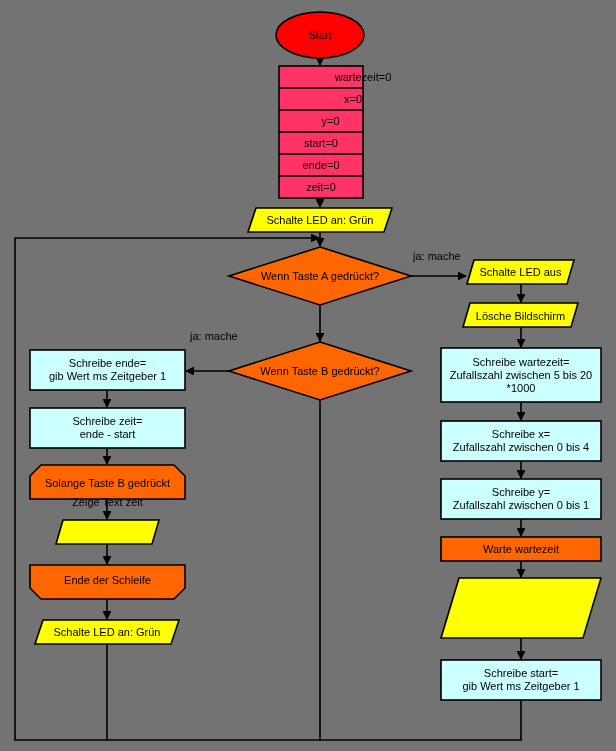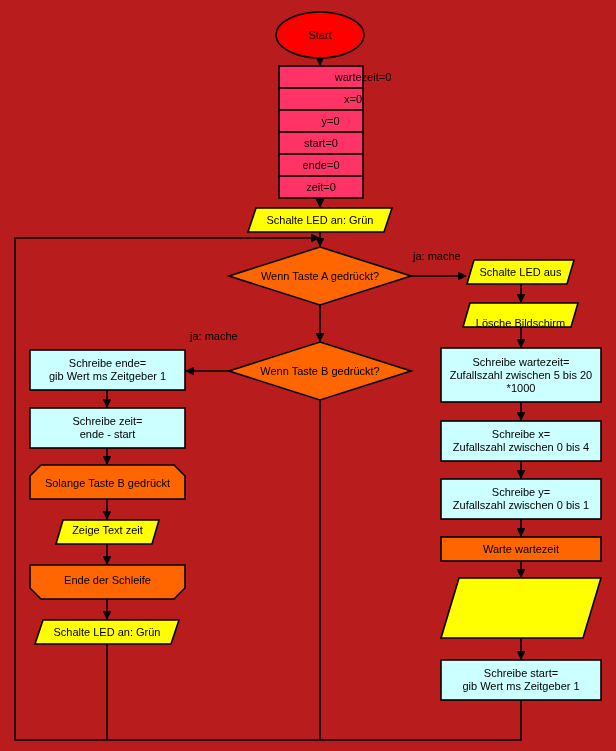--- a/index.html
+++ b/index.html
@@ -4,21 +4,21 @@
 <style>
   html, body {
     margin: 0;
     padding: 0;
     background: #ffffff;
   }
   #canvas {
     position: relative;
     width: 616px;
     height: 751px;
-    background: #b91c1c;
+    background: #737373;
     font-family: "Liberation Sans", sans-serif;
     overflow: hidden;
   }
   #svg-layer {
     position: absolute;
     left: 0;
     top: 0;
     width: 616px;
     height: 751px;
   }
@@ -156,21 +156,21 @@
   <div class="node-label" style="left:279px; top:176px; width:84px; height:22px;">zeit=0</div>
 
   <div class="node-label" style="left:248px; top:208px; width:144px; height:24px;">Schalte LED an: Grün</div>
 
   <div class="node-label" style="left:229px; top:247px; width:182px; height:58px;">Wenn Taste A gedrückt?</div>
 
   <div class="node-label" style="left:229px; top:342px; width:182px; height:58px;">Wenn Taste B gedrückt?</div>
 
   <div class="node-label" style="left:467px; top:260px; width:107px; height:24px;">Schalte LED aus</div>
 
-  <div class="node-label" style="left:463px; top:311px; width:115px; height:24px;">Lösche Bildschirm</div>
+  <div class="node-label" style="left:463px; top:304px; width:115px; height:24px;">Lösche Bildschirm</div>
 
   <div class="node-label" style="left:441px; top:348px; width:160px; height:54px;">Schreibe wartezeit=
 Zufallszahl zwischen 5 bis 20
 *1000</div>
 
   <div class="node-label" style="left:441px; top:421px; width:160px; height:40px;">Schreibe x=
 Zufallszahl zwischen 0 bis 4</div>
 
   <div class="node-label" style="left:441px; top:479px; width:160px; height:40px;">Schreibe y=
 Zufallszahl zwischen 0 bis 1</div>
@@ -182,21 +182,21 @@
 gib Wert ms Zeitgeber 1</div>
 
   <div class="node-label" style="left:30px; top:350px; width:155px; height:40px;">Schreibe ende=
 gib Wert ms Zeitgeber 1</div>
 
   <div class="node-label" style="left:30px; top:408px; width:155px; height:40px;">Schreibe zeit=
 ende - start</div>
 
   <div class="node-label" style="left:30px; top:468px; width:155px; height:31px;">Solange Taste B gedrückt</div>
 
-  <div class="node-label" style="left:56px; top:520px; width:103px; height:21px;">Zeige Text zeit</div>
+  <div class="node-label" style="left:56px; top:492px; width:103px; height:21px;">Zeige Text zeit</div>
 
   <div class="node-label" style="left:30px; top:565px; width:155px; height:31px;">Ende der Schleife</div>
 
   <div class="node-label" style="left:35px; top:620px; width:144px; height:24px;">Schalte LED an: Grün</div>
 
   <div class="edge-label" style="left:413px; top:250px;">ja: mache</div>
 
   <div class="edge-label" style="left:190px; top:330px;">ja: mache</div>
 
 </div>

